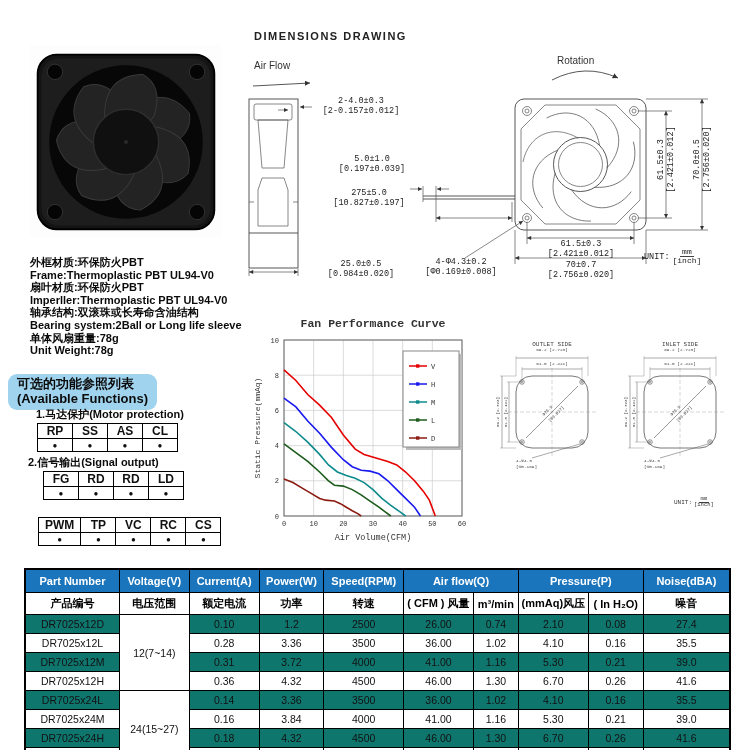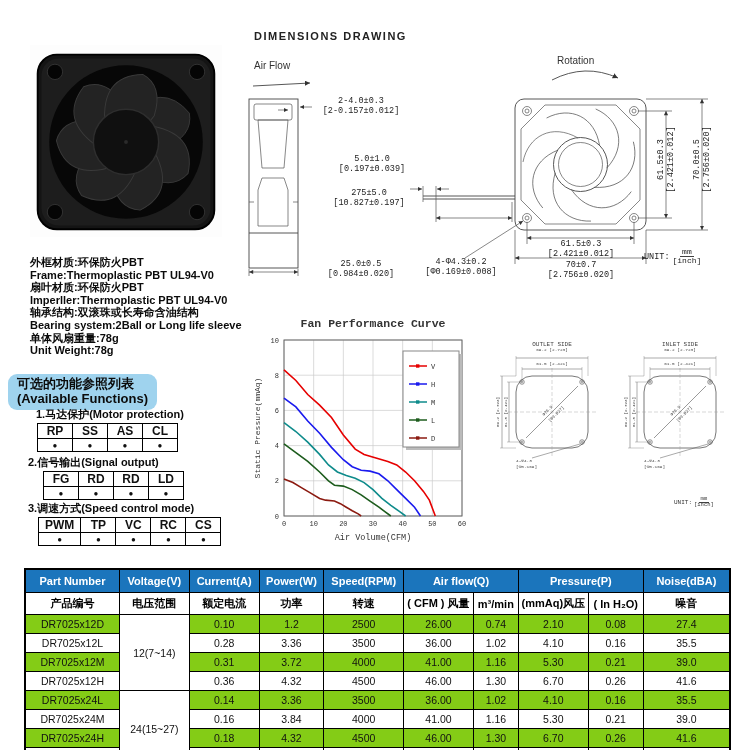--- a/index.html
+++ b/index.html
@@ -41,21 +41,21 @@
   .panel{width:130px;height:172px;}
   #panel-outlet{left:492px;top:336px;} #panel-inlet{left:620px;top:336px;}
   .panel text{font-family:"Liberation Mono",monospace;fill:#444;}
   
   #spec-table{position:absolute;left:24px;top:568px;width:707px;border-collapse:collapse;
               border:2px solid #000;table-layout:fixed;}
   #spec-table th,#spec-table td{border:1px solid #000;text-align:center;overflow:hidden;white-space:nowrap;}
   #spec-table tr.h1 th{background:#1b75bc;color:#fff;font-size:11px;font-weight:bold;height:20px;}
   #spec-table tr.h2 th{background:#fff;color:#000;font-size:11px;font-weight:bold;height:19px;}
   #spec-table td{font-size:10.5px;height:16px;background:#fff;}
-  #spec-table tr.shade td{background:#84cc16;}
+  #spec-table tr.shade td{background:#0f766e;}
   #spec-table td.volt{background:#fff !important;font-size:10.5px;}
   svg .ln{stroke:#444;stroke-width:0.9;fill:none;}
   svg .thin{stroke:#555;stroke-width:0.7;fill:none;}
 </style>
 </head>
 <body>
 
 <div id="page">
 
   <svg id="photo" class="abs" viewBox="0 0 200 200">
@@ -260,21 +260,20 @@
           <td>LD</td>
         </tr>
         <tr>
           <td class="blt">●</td>
           <td class="blt">●</td>
           <td class="blt">●</td>
           <td class="blt">●</td>
         </tr>
       </tbody>
     </table>
-  <div id="fn3-label" class="abs fn-label">3.调速方式(Speed control mode)</div>
   <table id="fn3-table" class="abs fn-table">
       <tbody>
         <tr>
           <td>PWM</td>
           <td>TP</td>
           <td>VC</td>
           <td>RC</td>
           <td>CS</td>
         </tr>
         <tr>

